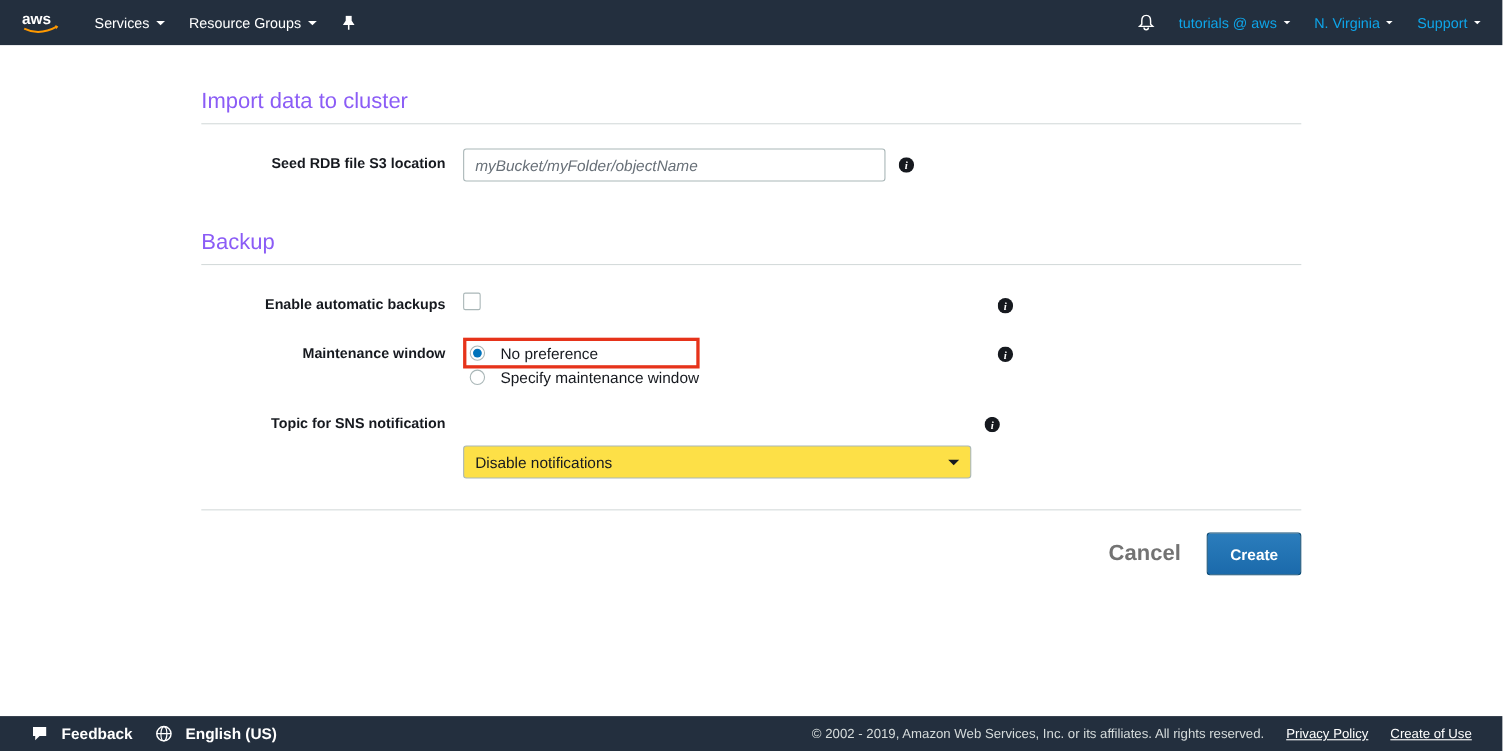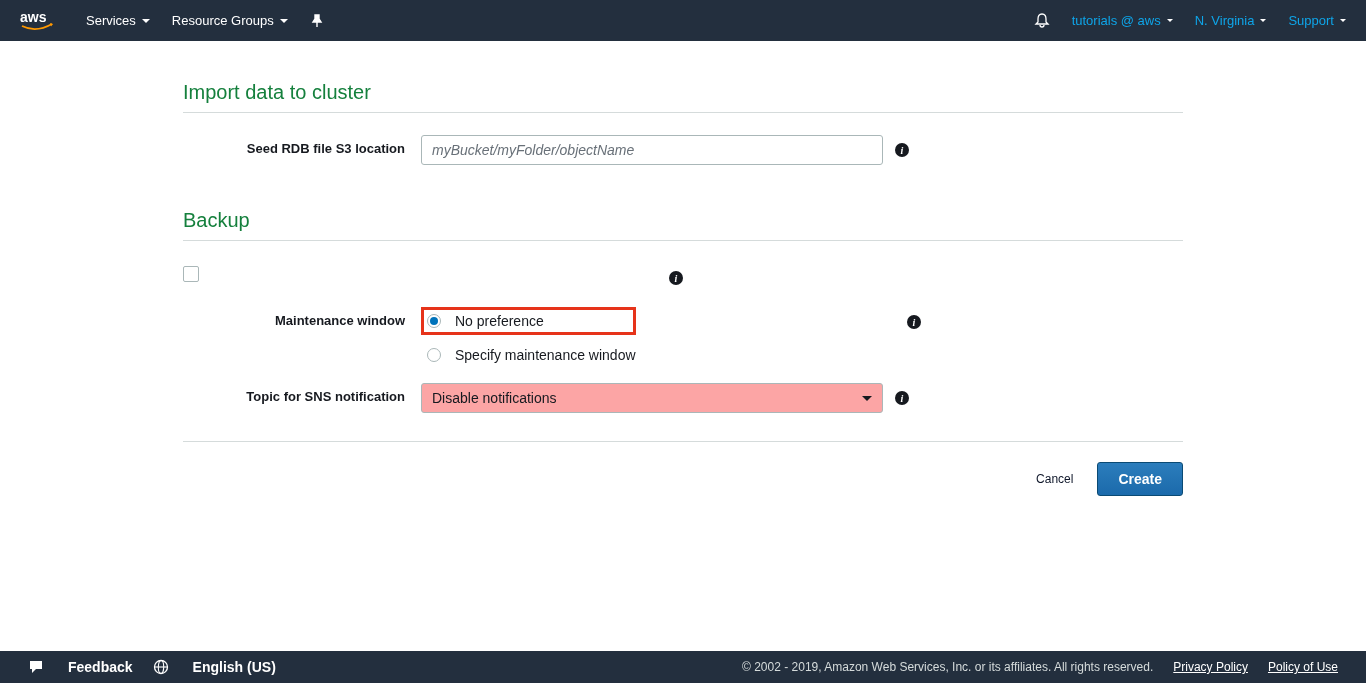--- a/index.html
+++ b/index.html
@@ -77,21 +77,21 @@
     .nav-right-item:last-child { margin-right: 0; }
     
     .main {
       padding: 40px 0 0 0;
       width: 1000px;
       margin: 0 auto;
     }
     .section-title {
       font-size: 20px;
       font-weight: 400;
-      color: #15803d;
+      color: #8b5cf6;
       padding-bottom: 8px;
       border-bottom: 1px solid #d5dbdb;
       margin-top: 30px;
     }
     .section-title:first-child { margin-top: 0; }
     .form-row {
       display: flex;
       align-items: flex-start;
       margin-top: 22px;
     }
@@ -107,21 +107,21 @@
     .form-control-wrap {
       display: flex;
       align-items: flex-start;
       gap: 12px;
       width: 500px;
     }
     .text-input {
       border: 1px solid #aab7b8;
       border-radius: 3px;
       padding: 6px 10px;
-      width: 462px;
+      width: 384px;
       font-size: 14px;
       font-style: italic;
       color: #0c4a6e;
     }
     .text-input::placeholder { color: #687078; font-style: italic; }
     .help-icon {
       width: 14px;
       height: 14px;
       margin-top: 8px;
       flex-shrink: 0;
@@ -138,21 +138,21 @@
       height: 16px;
       border: 1px solid #aab7b8;
       border-radius: 2px;
       background: #fff;
       margin-top: 3px;
       cursor: pointer;
     }
     .radio-group {
       display: flex;
       flex-direction: column;
-      gap: 12px;
+      gap: 0;
     }
     .radio-row {
       display: flex;
       align-items: center;
       gap: 14px;
       cursor: pointer;
     }
     .radio-input {
       width: 14px;
       height: 14px;
@@ -185,46 +185,47 @@
       border: 1px solid #aab7b8;
       border-radius: 3px;
       padding: 6px 10px;
       width: 462px;
       font-size: 14px;
       color: #16191f;
       display: flex;
       justify-content: space-between;
       align-items: center;
       cursor: pointer;
-      background:#fca5a5;
+      background:#fde047;
+      margin-top:34px;
     }
     .select-caret {
       width: 0; height: 0;
       border-left: 5px solid transparent;
       border-right: 5px solid transparent;
       border-top: 5px solid #16191f;
     }
     .bottom-border {
       border-top: 1px solid #d5dbdb;
       margin-top: 28px;
     }
     .action-row {
       display: flex;
       justify-content: flex-end;
       gap: 20px;
       padding: 20px 0;
     }
     .cancel-link {
-      color: #0f172a;
-      font-size: 12px;
+      color: #737373;
+      font-size: 20px;
       background: none;
       border: none;
       cursor: pointer;
       padding: 8px 4px;
-      font-weight: normal;
+      font-weight: bold;
     }
     .create-button {
       background: #0073bb;
       background: linear-gradient(#2b7dbc, #1b6aab);
       border: 1px solid #0a4a74;
       color: #fff;
       font-weight: bold;
       font-size: 14px;
       padding: 8px 20px;
       border-radius: 3px;
@@ -245,21 +246,21 @@
       font-size: 12px;
     }
     .footer-left {
       display: flex;
       align-items: center;
       gap: 20px;
     }
     .footer-item {
       display: flex;
       align-items: center;
-      gap: 24px;
+      gap: 12px;
       cursor: pointer;
       font-weight: bold;
       font-size: 14px;
     }
     .chat-icon, .globe-icon {
       width: 16px; height: 16px;
     }
     .footer-spacer { flex: 1; }
     .footer-right {
       display: flex;
@@ -320,20 +321,21 @@
       <input type="text" class="text-input" placeholder="myBucket/myFolder/objectName" style="">
       <svg class="help-icon" viewBox="0 0 14 14">
         <circle cx="7" cy="7" r="7" fill="#16191f"></circle>
         <text x="7" y="11" text-anchor="middle" fill="#fff" font-family="Georgia,serif" font-style="italic" font-weight="bold" font-size="10">i</text>
       </svg>
     </div>
   </div>
 
   <h2 class="section-title" style="margin-top:44px">Backup</h2>
   <div class="form-row">
+    <div class="form-label">Enable automatic backups</div>
     <div class="form-control-wrap">
       <div class="checkbox-input"></div>
       <div style="flex:1"></div>
       <svg class="help-icon" viewBox="0 0 14 14">
         <circle cx="7" cy="7" r="7" fill="#16191f"></circle>
         <text x="7" y="11" text-anchor="middle" fill="#fff" font-family="Georgia,serif" font-style="italic" font-weight="bold" font-size="10">i</text>
       </svg>
     </div>
   </div>
 
@@ -394,15 +396,15 @@
         <ellipse cx="8" cy="8" rx="2.7" ry="6.5" stroke="#fff" stroke-width="1.1" fill="none"></ellipse>
         <line x1="1.5" y1="8" x2="14.5" y2="8" stroke="#fff" stroke-width="1.1"></line>
       </svg>
       <span>English (US)</span>
     </div>
   </div>
   <div class="footer-spacer"></div>
   <div class="footer-right">
     <span class="copyright">© 2002 - 2019, Amazon Web Services, Inc. or its affiliates. All rights reserved.</span>
     <span class="footer-link">Privacy Policy</span>
-    <span class="footer-link">Policy of Use</span>
+    <span class="footer-link">Create of Use</span>
   </div>
 </div>
 
 </body></html>

